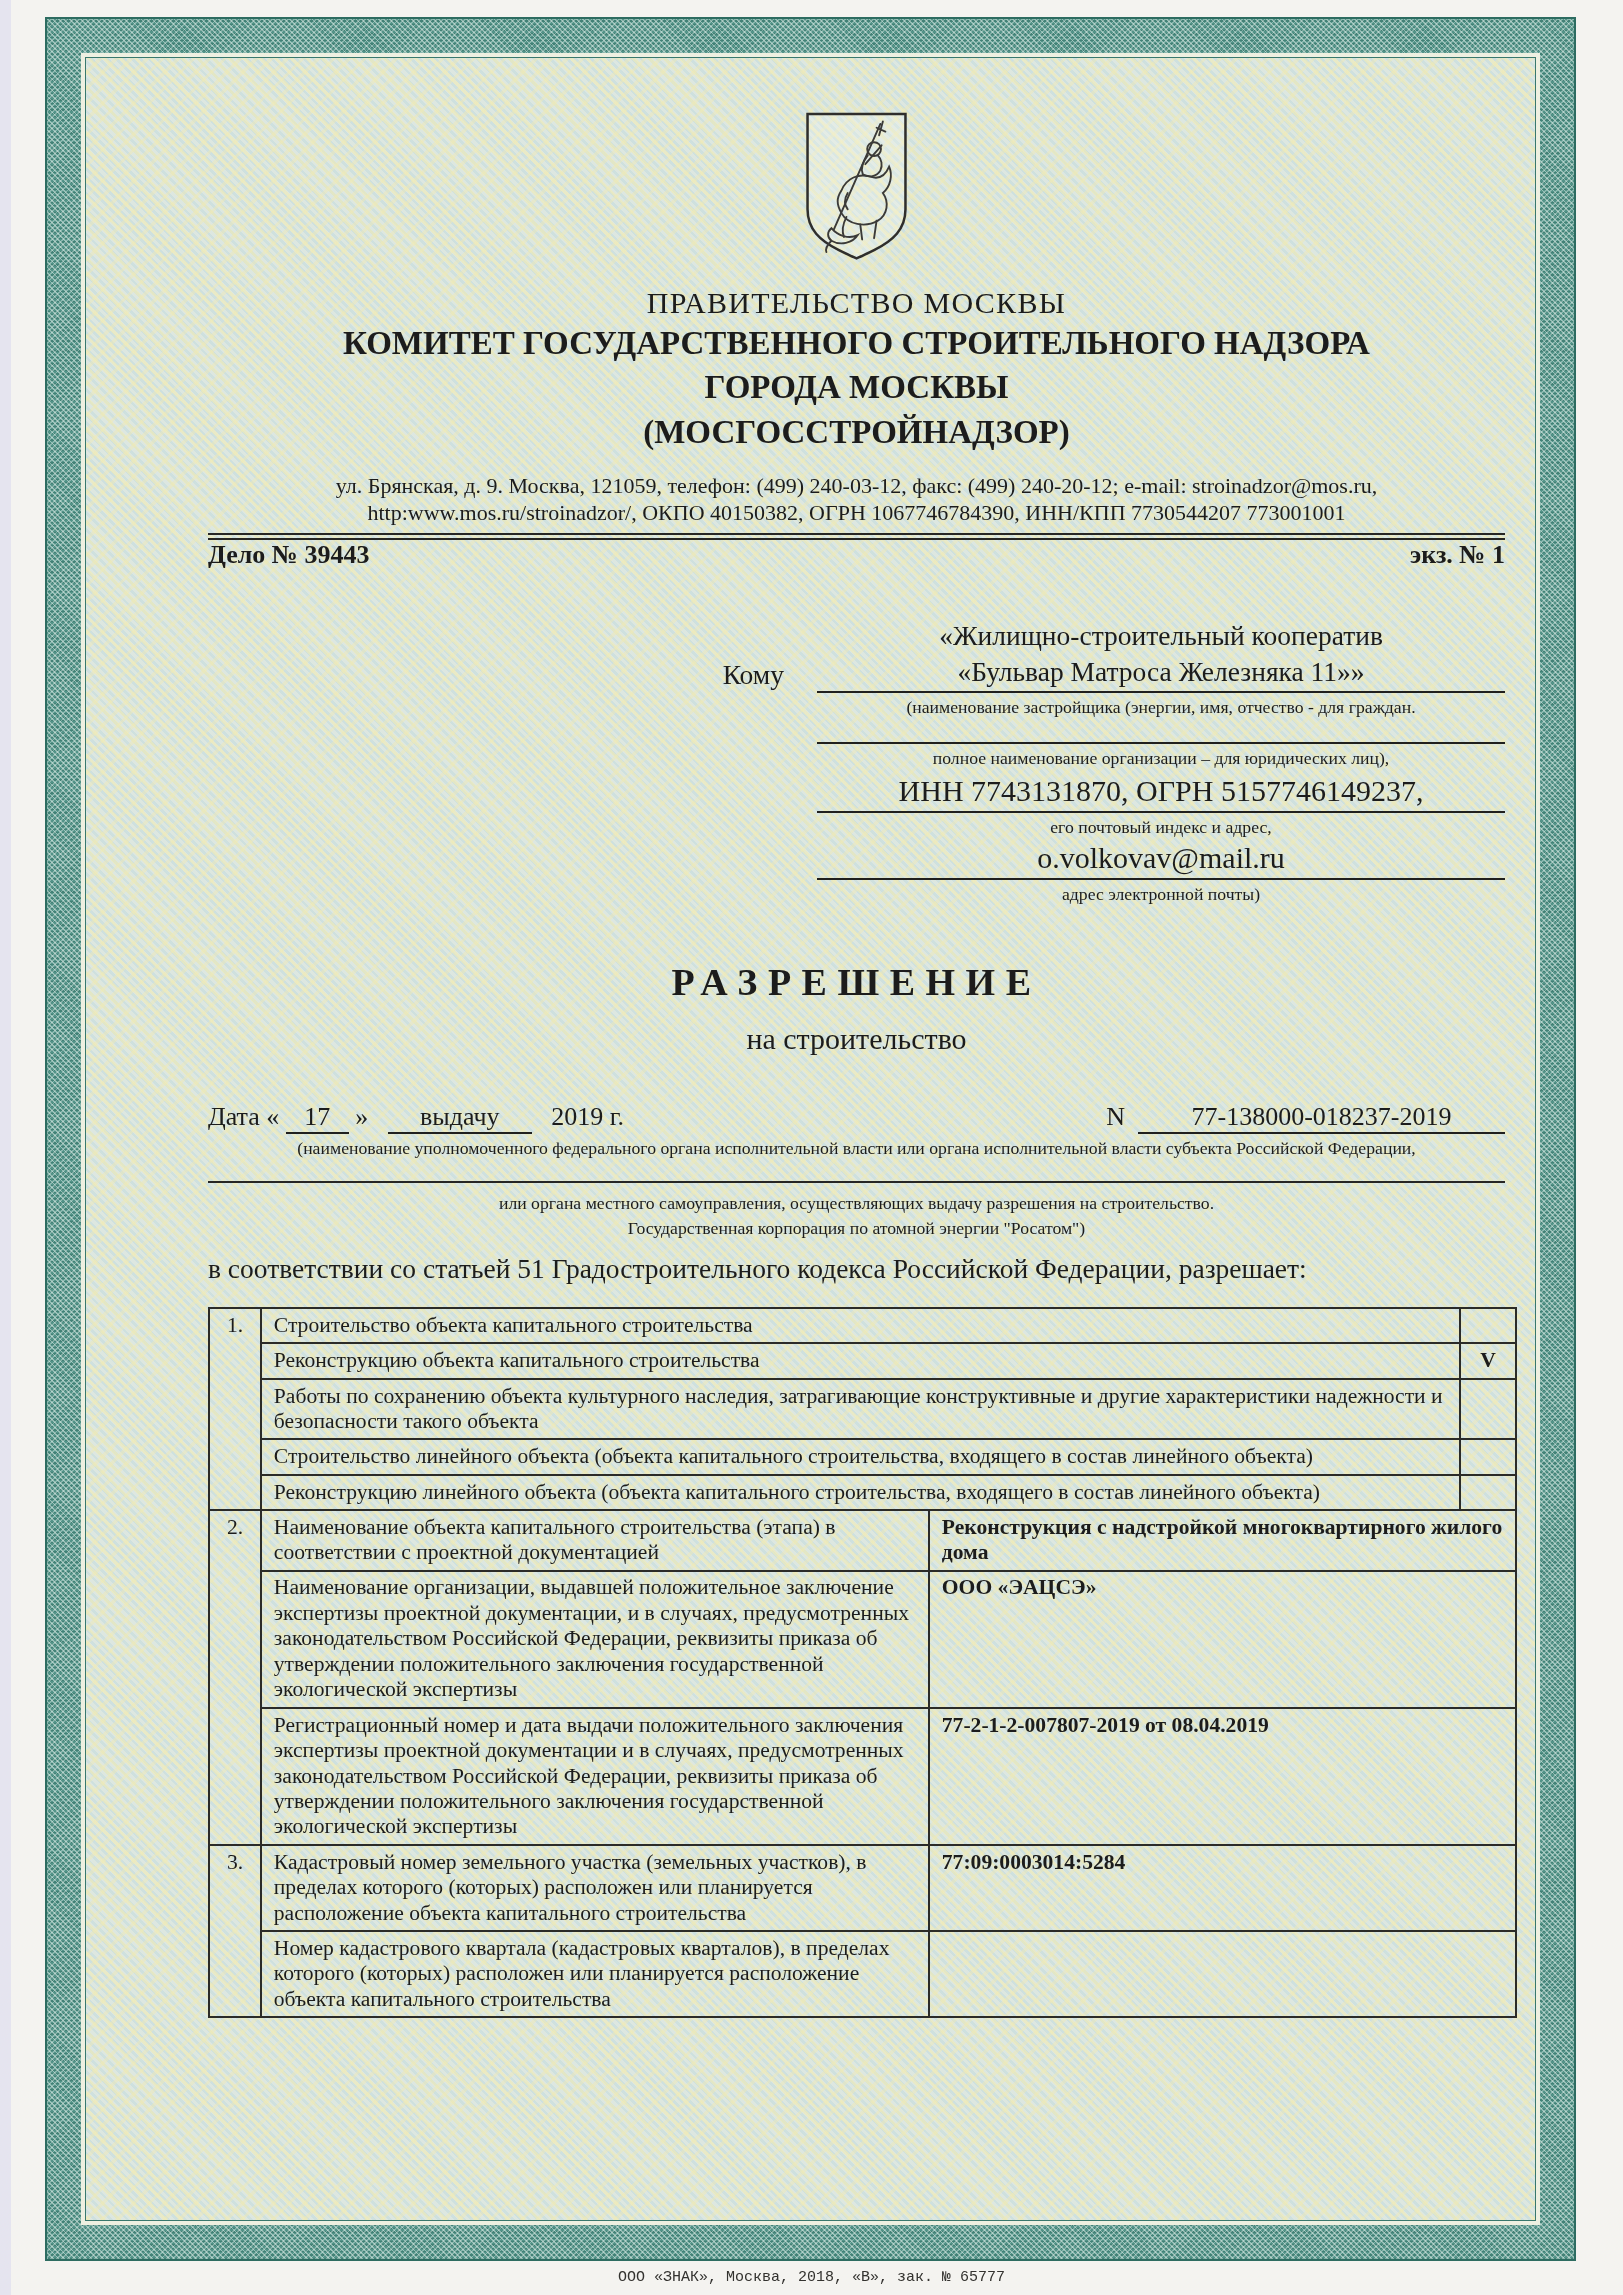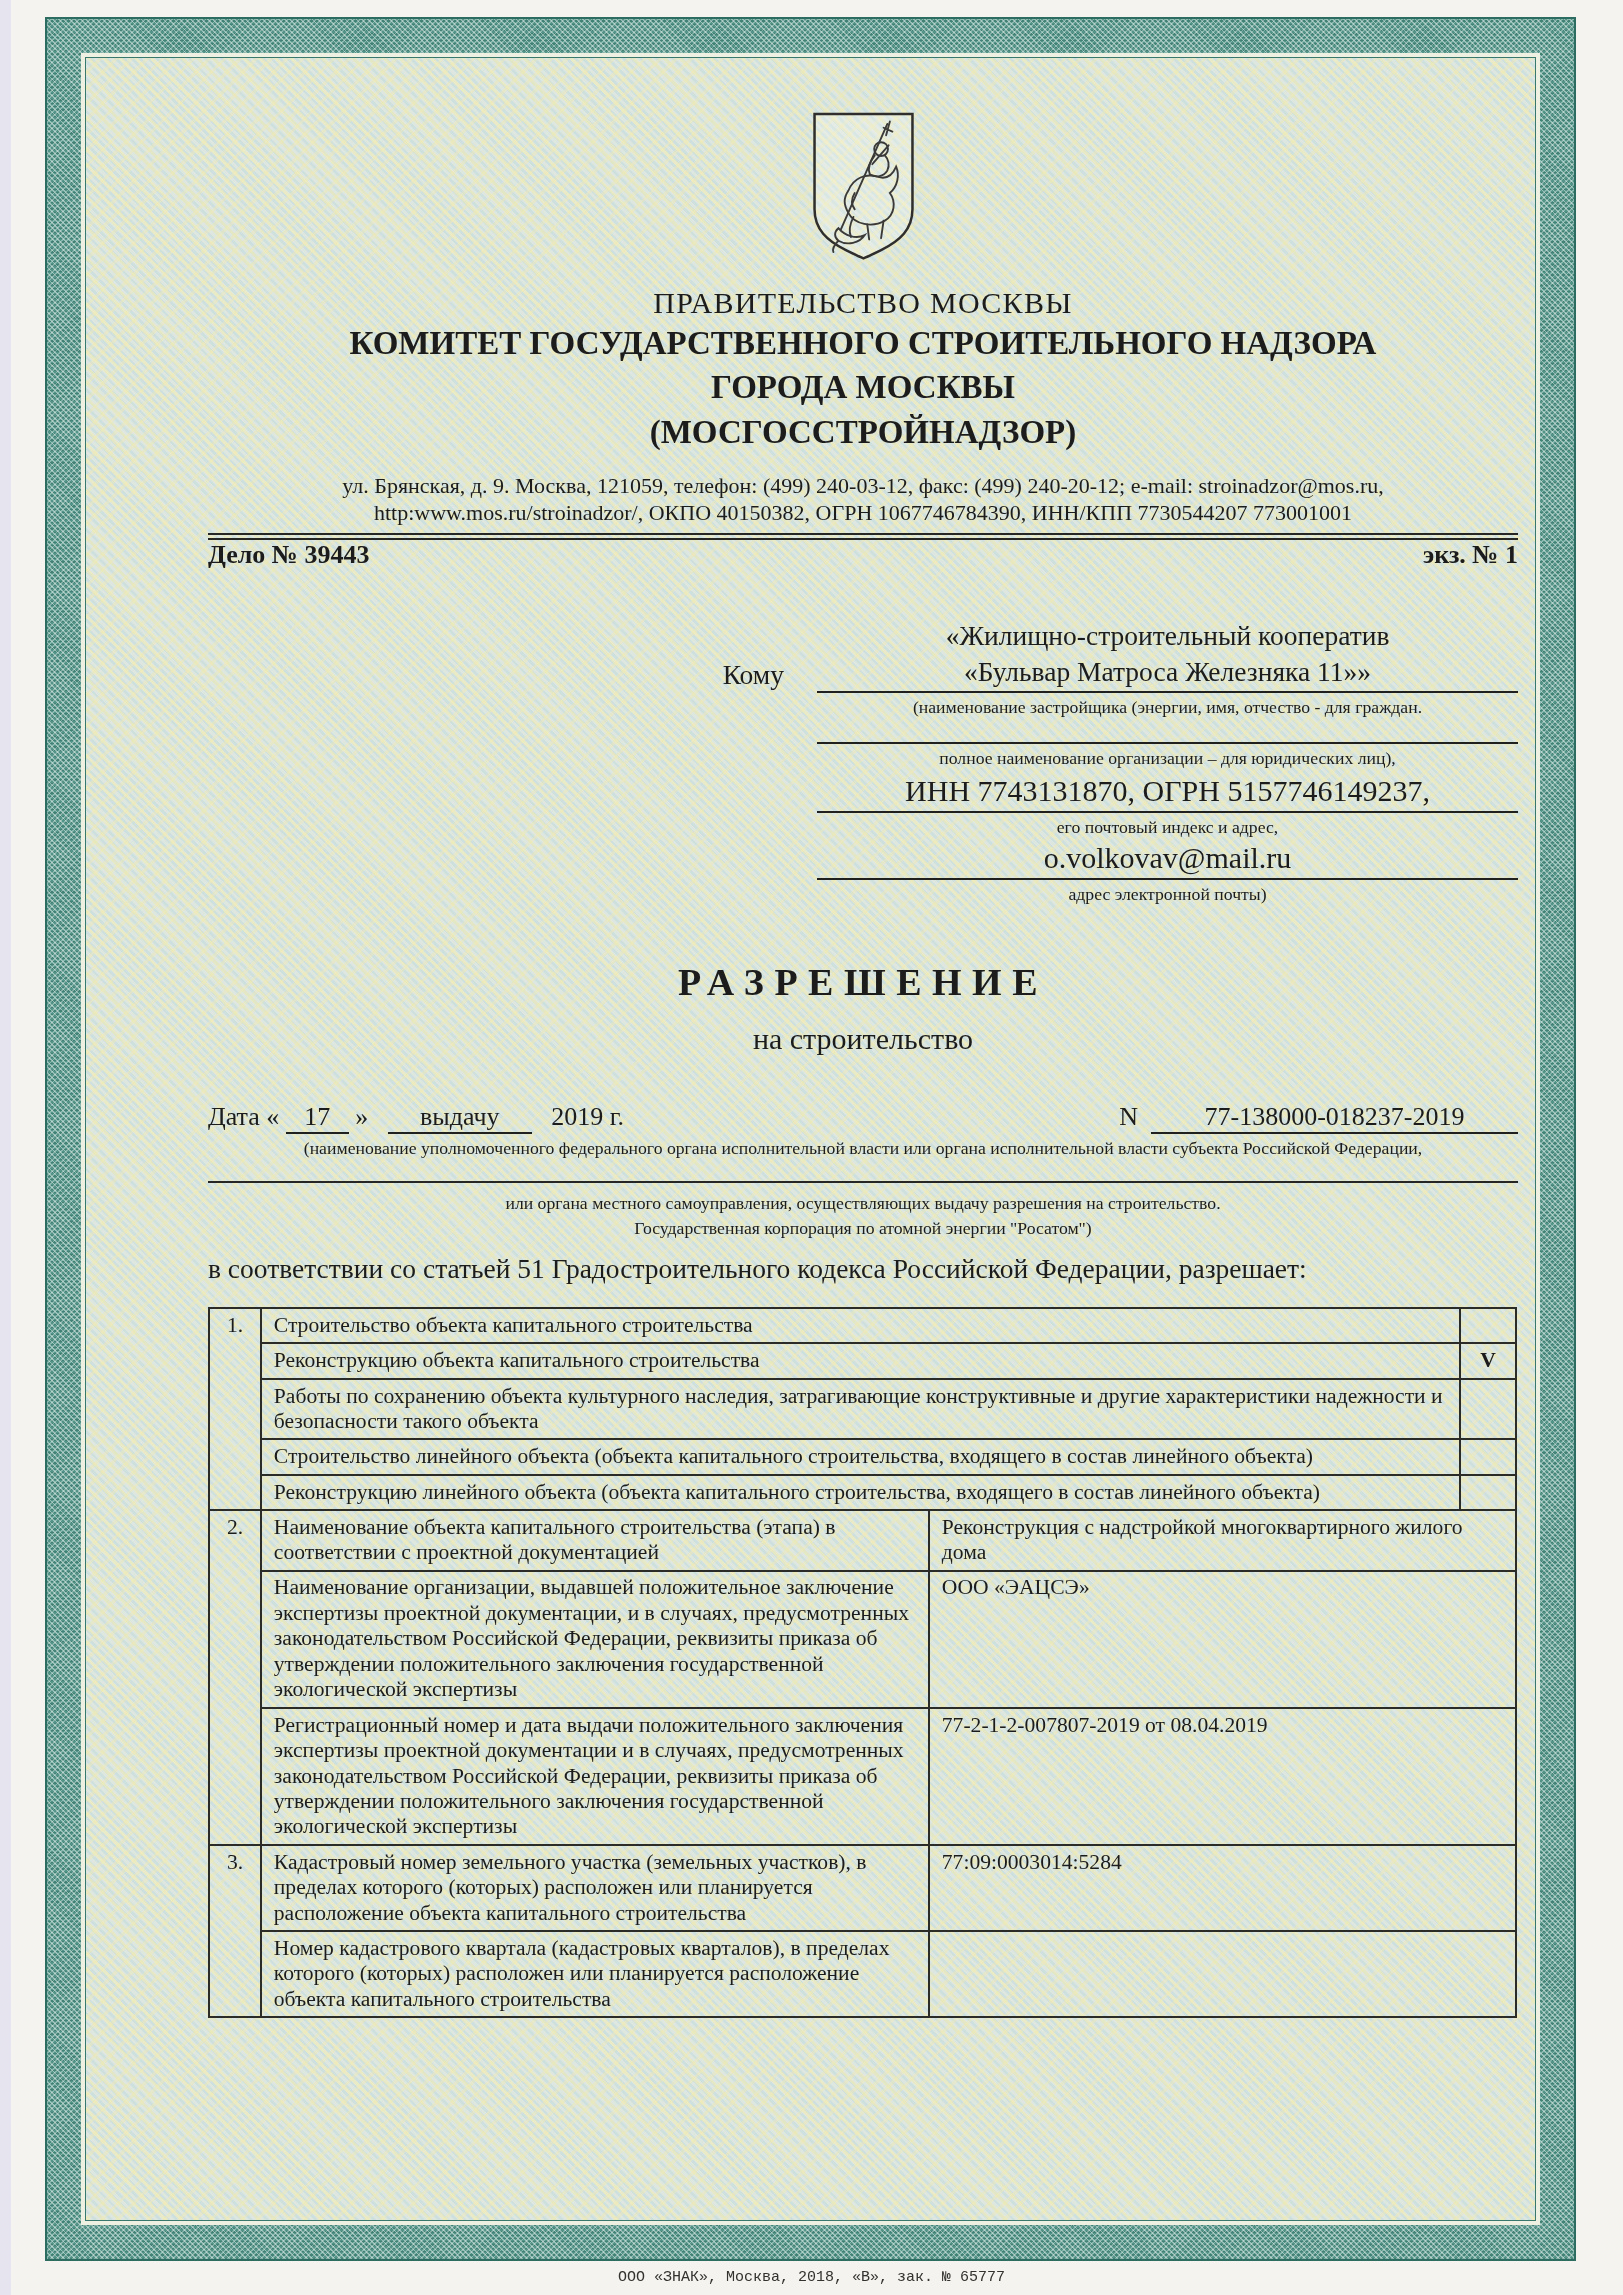--- a/index.html
+++ b/index.html
@@ -22,21 +22,21 @@
   .band::before{content:""; position:absolute; inset:34px; background:#eef0e1;}
   
   .sheet{
     position:absolute; inset:38px; border:1.3px solid #39786d;
     background-color:#dde7e0;
     background-image:
       repeating-linear-gradient(45deg, rgba(243,236,178,.55) 0 3.3px, rgba(243,236,178,0) 3.3px 11px),
       repeating-linear-gradient(-45deg, rgba(240,233,180,.45) 0 3.3px, rgba(240,233,180,0) 3.3px 11px),
       repeating-linear-gradient(45deg, rgba(173,209,219,.30) 5.2px 7.9px, rgba(173,209,219,0) 7.9px 11px);
   }
-  .content{position:absolute; inset:0; padding:52px 17px 26px 122px;}
+  .content{position:absolute; inset:0; padding:52px 30px 26px 122px;}
   
   .crest{width:113px; height:151px; margin:0 auto 25px auto; display:block;}
   
   .gov-line{margin-top:2.6px; text-align:center; font-size:30px; letter-spacing:1.3px; line-height:1.15;}
   .committee-line{text-align:center; font-size:33px; font-weight:bold; line-height:1.36;}
   .address{margin-top:17px; text-align:center; font-size:22px; line-height:1.24;}
   .double-rule{margin-top:6.5px; height:3.3px; border-top:2px solid #262624; border-bottom:2.6px solid #262624;}
   
   .case-row{display:flex; justify-content:space-between; font-size:26px; font-weight:bold;}
   
@@ -62,21 +62,21 @@
   .cap-center{text-align:center; font-size:17.7px; line-height:1.2; margin-top:3.3px;}
   .rule-line{margin-top:22px; border-bottom:2px solid #262624; height:0;}
   .cap-gap{margin-top:10.5px;}
   .statement{margin-top:10.5px; font-size:27.5px; line-height:1.38; max-width:1263px;}
   
   table.permit{margin-top:19.6px; border-collapse:collapse; width:1308px; table-layout:fixed;}
   table.permit td{border:2px solid #2b2b28; font-size:21.6px; line-height:1.18; padding:3.9px 11.8px; vertical-align:top;}
   td.num{text-align:center; padding-left:2.6px; padding-right:2.6px;}
   td.chk{text-align:center; vertical-align:middle; font-weight:bold; font-size:23.6px; padding:1.3px;}
   td.lbl{padding-top:5.2px; padding-bottom:5.2px;}
-  td.val{vertical-align:middle; font-weight:normal;border-radius:6px;}
+  td.val{vertical-align:middle; font-weight:bold;border-radius:6px;}
   .c-num{width:52px;} .c-a{width:668px;} .c-b{width:531px;} .c-chk{width:56px;}
   
   .print-footer{position:absolute; left:0; right:0; bottom:9.2px; text-align:center;
     font-family:Liberation Mono, monospace; font-size:15px; color:#33322f;}
 </style>
 </head>
 <body>
 
 <div class="page">
   <div class="scan-strip"></div>

